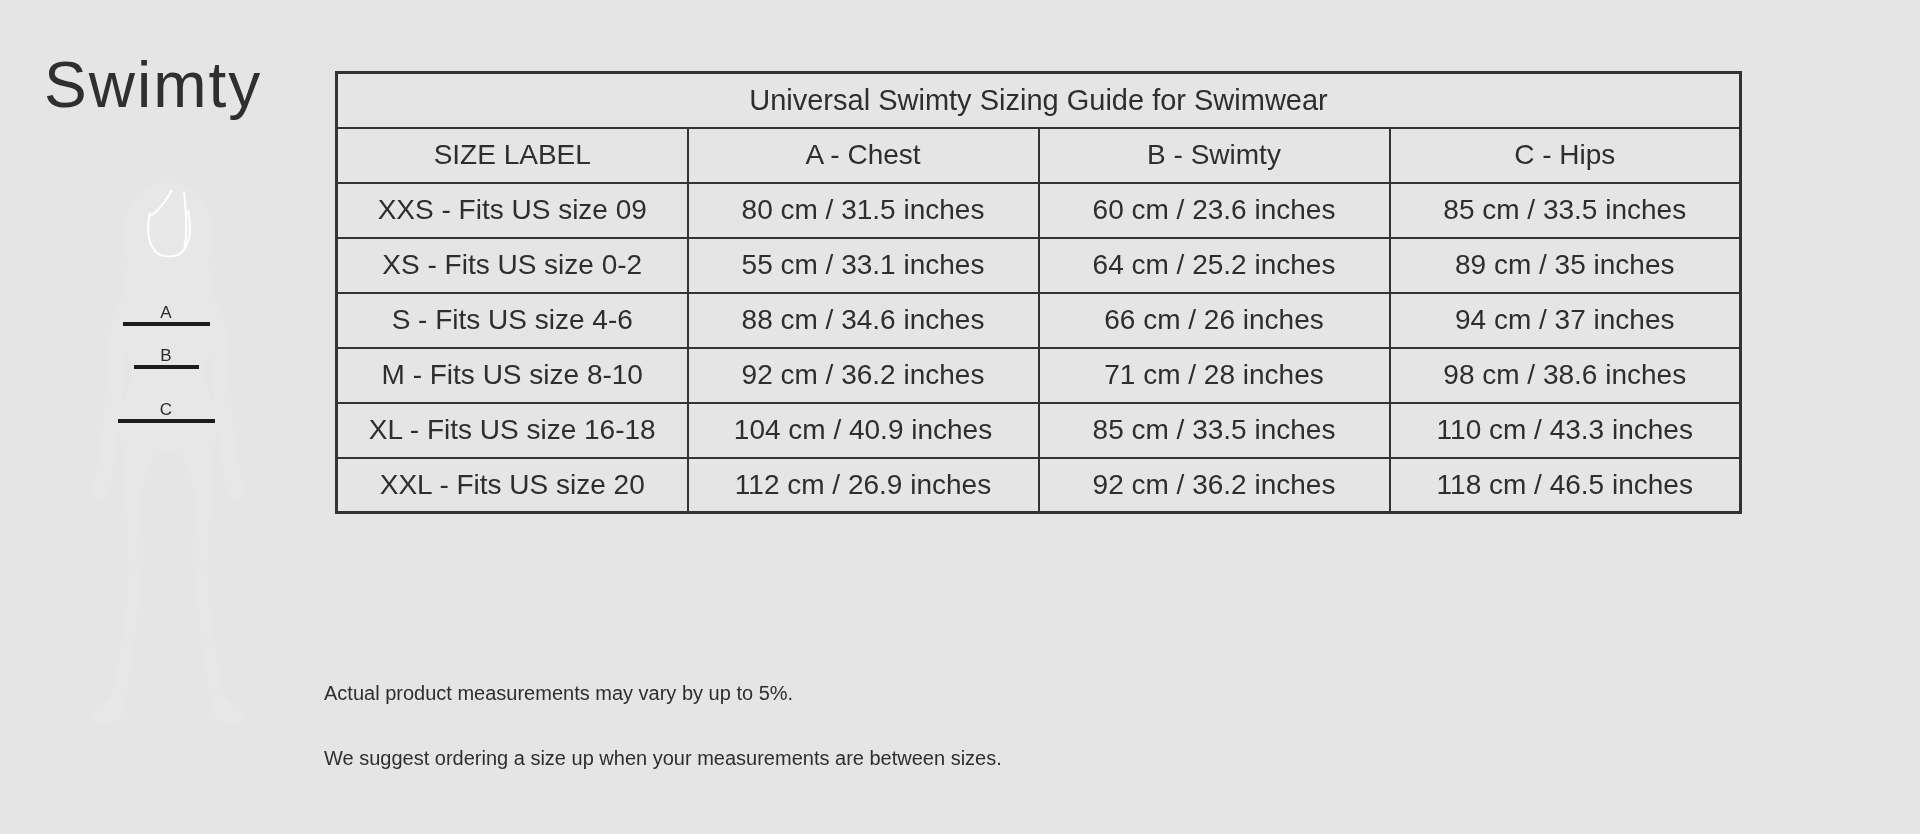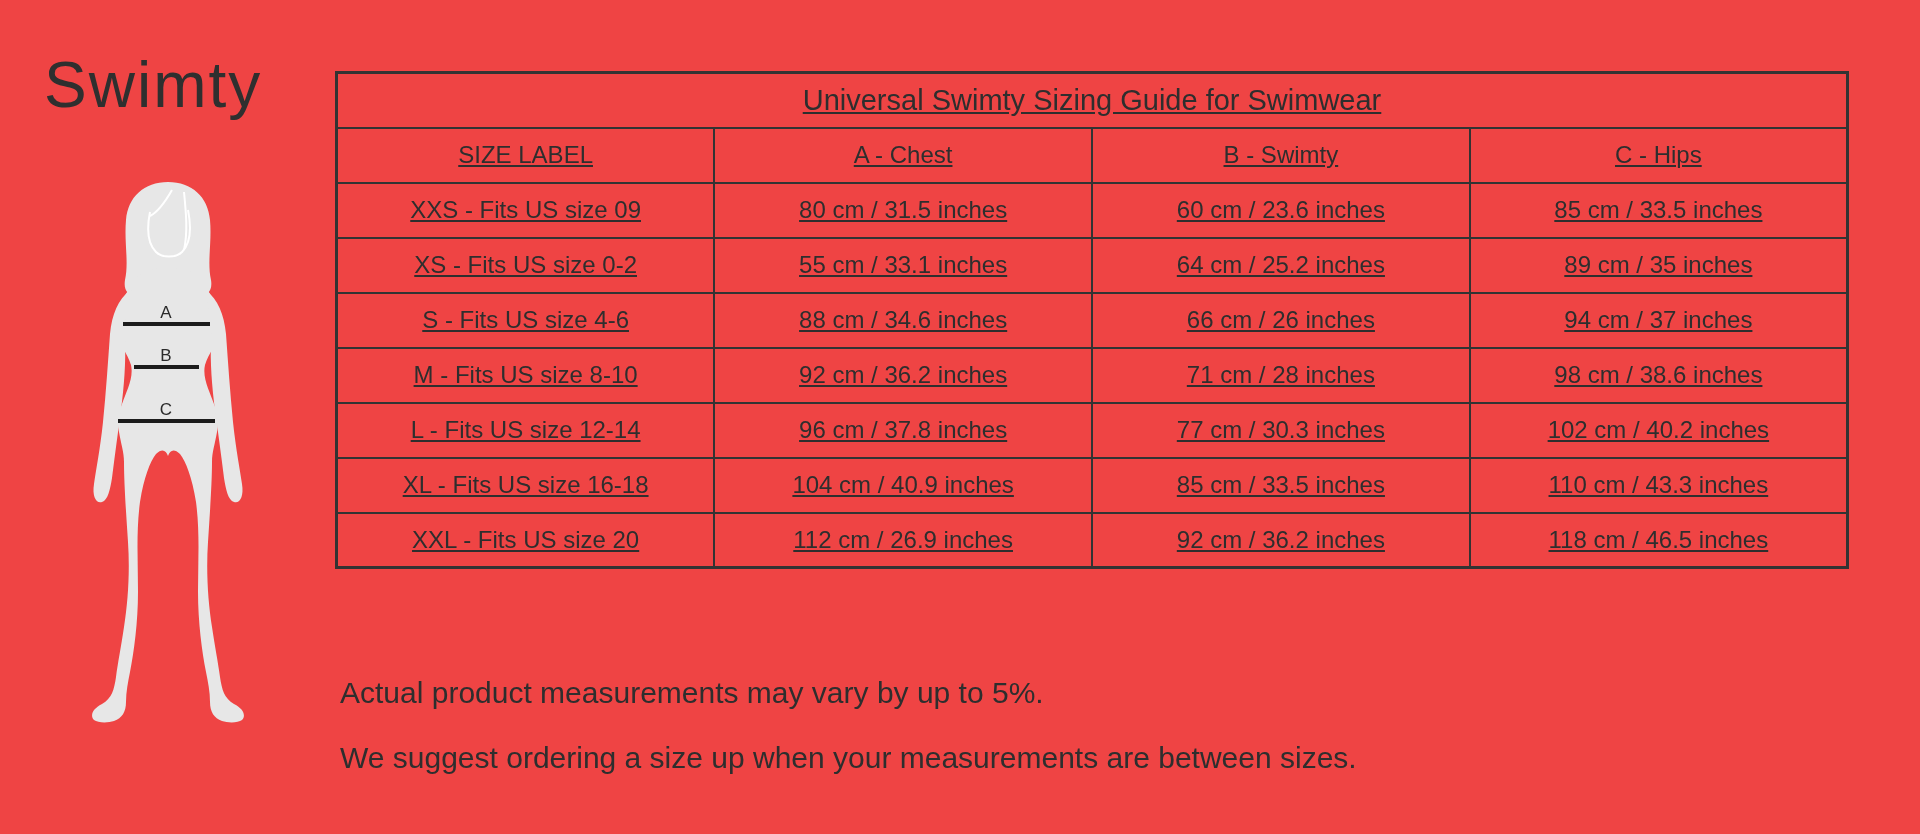--- a/index.html
+++ b/index.html
@@ -1,21 +1,21 @@
 <!DOCTYPE html>
 <html><head>
 <meta charset="utf-8">
 <style>
   * { margin:0; padding:0; box-sizing:border-box; }
   html,body { background:#ffffff; }
   .page {
     position:relative;
     width:1920px;
     height:834px;
-    background:#ef4444;
+    background:#e5e5e5;
     font-family:"Liberation Sans", sans-serif;
     color:#2e2e2e;
     overflow:hidden;
   }
   .logo {
     position:absolute;
     left:44px;
     top:48px;
     font-size:64px;
     font-weight:300;
@@ -26,46 +26,45 @@
     position:absolute;
     left:88px;
     top:182px;
     width:160px;
     height:541px;
   }
   table.sizing {
     position:absolute;
     left:335px;
     top:71px;
-    width:1514px;
+    width:1407px;
     border-collapse:collapse;
     table-layout:fixed;
     border:3px solid #333333;
-    text-decoration:underline;
   }
   table.sizing th, table.sizing td {
     border:2px solid #333333;
     text-align:center;
     vertical-align:middle;
     font-weight:400;
-    font-size:24px;
+    font-size:28px;
     color:#2e2e2e;
     height:55px;
     padding:0 6px;
     white-space:nowrap;
     overflow:hidden;
   }
   table.sizing tr.title-row th {
     font-size:29px;
     height:55px;
   }
   .note {
     position:absolute;
-    left:340px;
-    font-size:30px;
+    left:324px;
+    font-size:20px;
     line-height:34px;
     color:#2e2e2e;
   }
   .note-1 { top:676px; }
   .note-2 { top:741px; }
 </style>
 </head>
 <body>
 
 <div class="page">
@@ -126,26 +125,20 @@
           <td>66 cm / 26 inches</td>
           <td>94 cm / 37 inches</td>
         </tr>
         <tr>
           <td>M - Fits US size 8-10</td>
           <td>92 cm / 36.2 inches</td>
           <td>71 cm / 28 inches</td>
           <td>98 cm / 38.6 inches</td>
         </tr>
         <tr>
-          <td>L - Fits US size 12-14</td>
-          <td>96 cm / 37.8 inches</td>
-          <td>77 cm / 30.3 inches</td>
-          <td>102 cm / 40.2 inches</td>
-        </tr>
-        <tr>
           <td>XL - Fits US size 16-18</td>
           <td>104 cm / 40.9 inches</td>
           <td>85 cm / 33.5 inches</td>
           <td>110 cm / 43.3 inches</td>
         </tr>
         <tr>
           <td>XXL - Fits US size 20</td>
           <td>112 cm / 26.9 inches</td>
           <td>92 cm / 36.2 inches</td>
           <td>118 cm / 46.5 inches</td>

